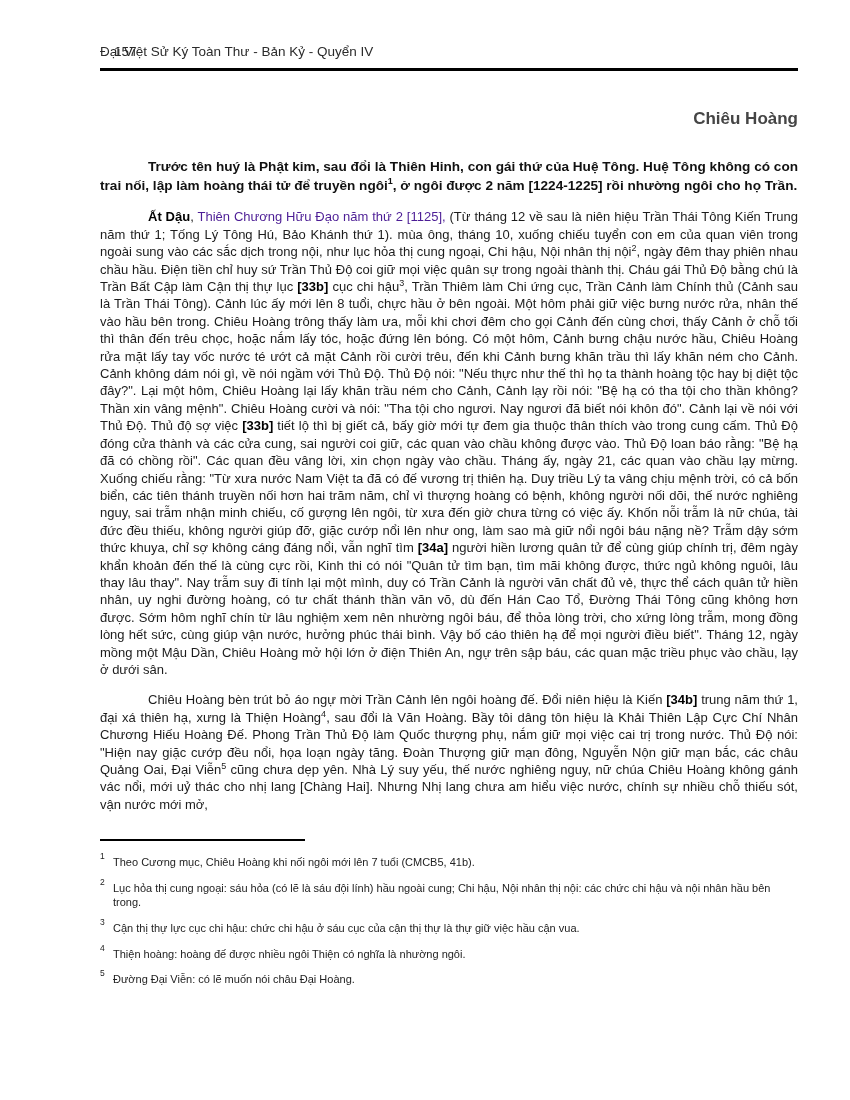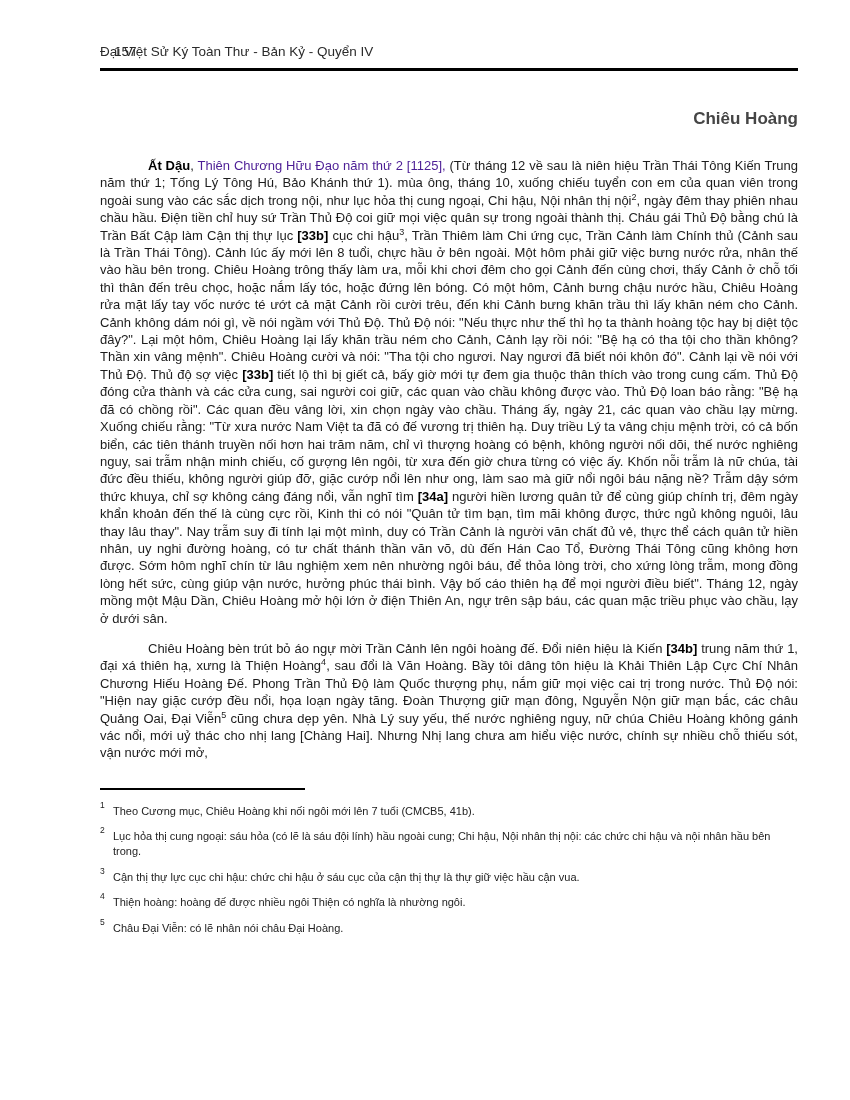--- a/index.html
+++ b/index.html
@@ -110,28 +110,29 @@
 
   <div class="header">
     <span class="page-number">157</span>
     <span class="header-title">Đại Việt Sử Ký Toàn Thư - Bản Kỷ - Quyển IV</span>
   </div>
   <hr class="header-rule">
 
   <h1 class="doc-title">Chiêu Hoàng</h1>
 
   <div class="content">
+    <p class="para lead"><span>Trước tên huý là Phật kim, sau đổi là Thiên Hinh, con gái thứ của Huệ Tông. Huệ Tông không có con trai nối, lập làm hoàng thái tử để truyền ngôi</span><sup>1</sup><span>, ở ngôi được 2 năm [1224-1225] rồi nhường ngôi cho họ Trần.</span></p>
     <p class="para"><b class="marker">Ất Dậu</b><span>, </span><span class="era">Thiên Chương Hữu Đạo năm thứ 2 [1125],</span><span> (Từ tháng 12 về sau là niên hiệu Trần Thái Tông Kiến Trung năm thứ 1; Tống Lý Tông Hú, Bảo Khánh thứ 1). mùa ông, tháng 10, xuống chiếu tuyển con em của quan viên trong ngoài sung vào các sắc dịch trong nội, như lục hỏa thị cung ngoại, Chi hậu, Nội nhân thị nội</span><sup>2</sup><span>, ngày đêm thay phiên nhau chầu hầu. Điện tiền chỉ huy sứ Trần Thủ Độ coi giữ mọi việc quân sự trong ngoài thành thị. Cháu gái Thủ Độ bằng chú là Trần Bất Cập làm Cận thị thự lục </span><b class="marker">[33b]</b><span> cục chi hậu</span><sup>3</sup><span>, Trần Thiêm làm Chi ứng cục, Trần Cảnh làm Chính thủ (Cảnh sau là Trần Thái Tông). Cảnh lúc ấy mới lên 8 tuổi, chực hầu ở bên ngoài. Một hôm phải giữ việc bưng nước rửa, nhân thế vào hầu bên trong. Chiêu Hoàng trông thấy làm ưa, mỗi khi chơi đêm cho gọi Cảnh đến cùng chơi, thấy Cảnh ở chỗ tối thì thân đến trêu chọc, hoặc nắm lấy tóc, hoặc đứng lên bóng. Có một hôm, Cảnh bưng chậu nước hầu, Chiêu Hoàng rửa mặt lấy tay vốc nước té ướt cả mặt Cảnh rồi cười trêu, đến khi Cảnh bưng khăn trầu thì lấy khăn ném cho Cảnh. Cảnh không dám nói gì, về nói ngầm với Thủ Độ. Thủ Độ nói: "Nếu thực như thế thì họ ta thành hoàng tộc hay bị diệt tộc đây?". Lại một hôm, Chiêu Hoàng lại lấy khăn trầu ném cho Cảnh, Cảnh lạy rồi nói: "Bệ hạ có tha tội cho thần không? Thần xin vâng mệnh". Chiêu Hoàng cười và nói: "Tha tội cho ngươi. Nay ngươi đã biết nói khôn đó". Cảnh lại về nói với Thủ Độ. Thủ độ sợ việc </span><b class="marker">[33b]</b><span> tiết lộ thì bị giết cả, bấy giờ mới tự đem gia thuộc thân thích vào trong cung cấm. Thủ Độ đóng cửa thành và các cửa cung, sai người coi giữ, các quan vào chầu không được vào. Thủ Độ loan báo rằng: "Bệ hạ đã có chồng rồi". Các quan đều vâng lời, xin chọn ngày vào chầu. Tháng ấy, ngày 21, các quan vào chầu lạy mừng. Xuống chiếu rằng: "Từ xưa nước Nam Việt ta đã có đế vương trị thiên hạ. Duy triều Lý ta vâng chịu mệnh trời, có cả bốn biển, các tiên thánh truyền nối hơn hai trăm năm, chỉ vì thượng hoàng có bệnh, không người nối dõi, thế nước nghiêng nguy, sai trẫm nhận minh chiếu, cố gượng lên ngôi, từ xưa đến giờ chưa từng có việc ấy. Khốn nỗi trẫm là nữ chúa, tài đức đều thiếu, không người giúp đỡ, giặc cướp nổi lên như ong, làm sao mà giữ nổi ngôi báu nặng nề? Trẫm dậy sớm thức khuya, chỉ sợ không cáng đáng nổi, vẫn nghĩ tìm </span><b class="marker">[34a]</b><span> người hiền lương quân tử để cùng giúp chính trị, đêm ngày khẩn khoản đến thế là cùng cực rồi, Kinh thi có nói "Quân tử tìm bạn, tìm mãi không được, thức ngủ không nguôi, lâu thay lâu thay". Nay trẫm suy đi tính lại một mình, duy có Trần Cảnh là người văn chất đủ vẻ, thực thể cách quân tử hiền nhân, uy nghi đường hoàng, có tư chất thánh thần văn võ, dù đến Hán Cao Tổ, Đường Thái Tông cũng không hơn được. Sớm hôm nghĩ chín từ lâu nghiệm xem nên nhường ngôi báu, để thỏa lòng trời, cho xứng lòng trẫm, mong đồng lòng hết sức, cùng giúp vận nước, hưởng phúc thái bình. Vậy bố cáo thiên hạ để mọi người điều biết". Tháng 12, ngày mồng một Mậu Dần, Chiêu Hoàng mở hội lớn ở điện Thiên An, ngự trên sập báu, các quan mặc triều phục vào chầu, lạy ở dưới sân.</span></p>
     <p class="para"><span>Chiêu Hoàng bèn trút bỏ áo ngự mời Trần Cảnh lên ngôi hoàng đế. Đổi niên hiệu là Kiến </span><b class="marker">[34b]</b><span> trung năm thứ 1, đại xá thiên hạ, xưng là Thiện Hoàng</span><sup>4</sup><span>, sau đổi là Văn Hoàng. Bầy tôi dâng tôn hiệu là Khải Thiên Lập Cực Chí Nhân Chương Hiếu Hoàng Đế. Phong Trần Thủ Độ làm Quốc thượng phụ, nắm giữ mọi việc cai trị trong nước. Thủ Độ nói: "Hiện nay giặc cướp đều nổi, họa loạn ngày tăng. Đoàn Thượng giữ mạn đông, Nguyễn Nộn giữ mạn bắc, các châu Quảng Oai, Đại Viễn</span><sup>5</sup><span> cũng chưa dẹp yên. Nhà Lý suy yếu, thế nước nghiêng nguy, nữ chúa Chiêu Hoàng không gánh vác nổi, mới uỷ thác cho nhị lang [Chàng Hai]. Nhưng Nhị lang chưa am hiểu việc nước, chính sự nhiều chỗ thiếu sót, vận nước mới mở,</span></p>
   </div>
 
   <div class="footnote-section">
     <hr class="footnote-rule">
     <div id="footnotes">
         <div class="footnote"><sup>1</sup><span>Theo Cương mục, Chiêu Hoàng khi nối ngôi mới lên 7 tuổi (CMCB5, 41b).</span></div>
         <div class="footnote"><sup>2</sup><span>Lục hỏa thị cung ngoại: sáu hỏa (có lẽ là sáu đội lính) hầu ngoài cung; Chi hậu, Nội nhân thị nội: các chức chi hậu và nội nhân hầu bên trong.</span></div>
         <div class="footnote"><sup>3</sup><span>Cận thị thự lực cục chi hậu: chức chi hậu ở sáu cục của cận thị thự là thự giữ việc hầu cận vua.</span></div>
         <div class="footnote"><sup>4</sup><span>Thiện hoàng: hoàng đế được nhiều ngôi Thiện có nghĩa là nhường ngôi.</span></div>
-        <div class="footnote"><sup>5</sup><span>Châu Đại Viễn: có lẽ nhân nói châu Đại Hoàng.</span></div>
+        <div class="footnote"><sup>5</sup><span>Đường Đại Viễn: có lẽ muốn nói châu Đại Hoàng.</span></div>
       </div>
   </div>
 
 </div>
 
 </body></html>

